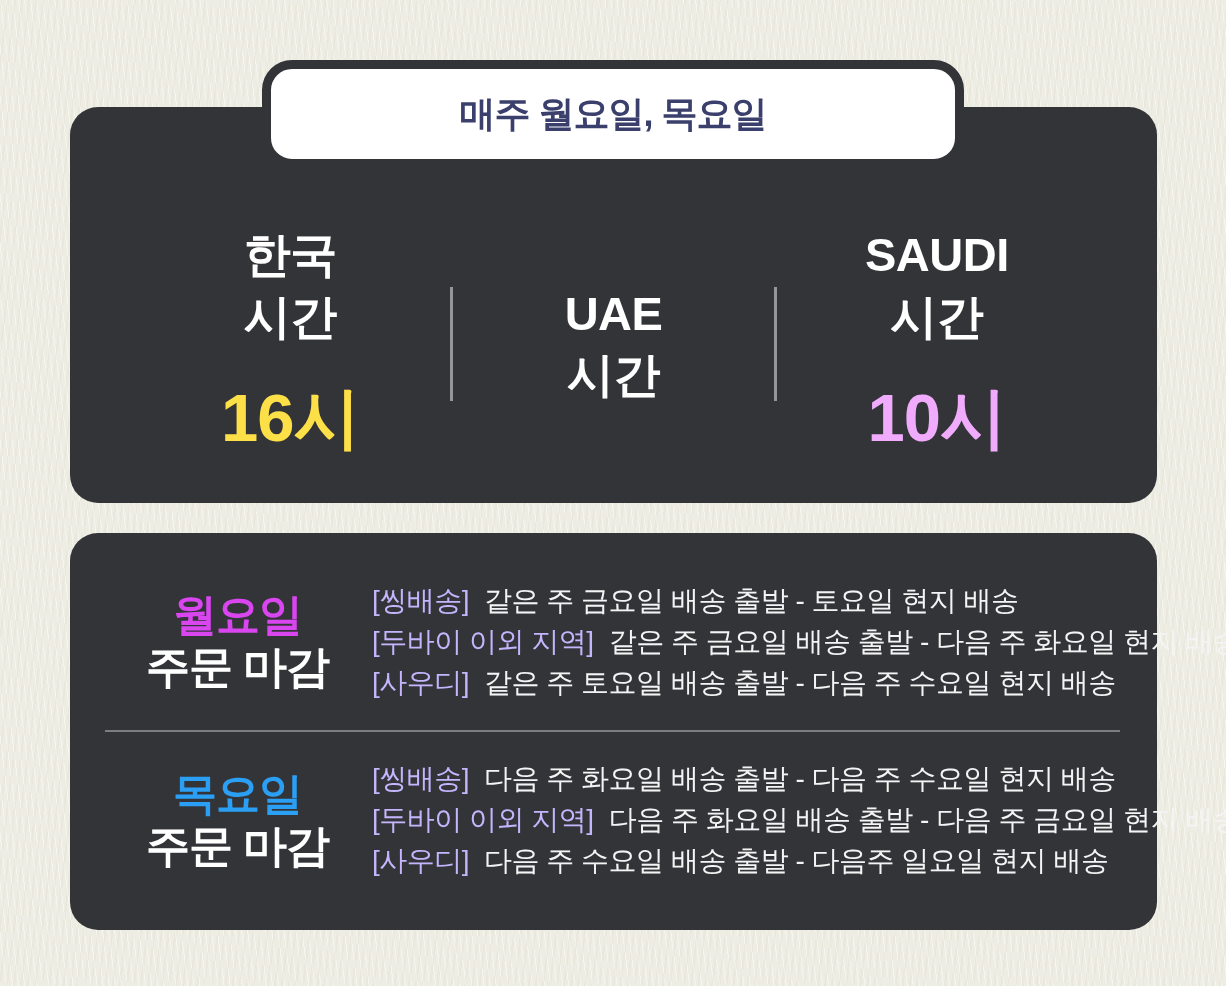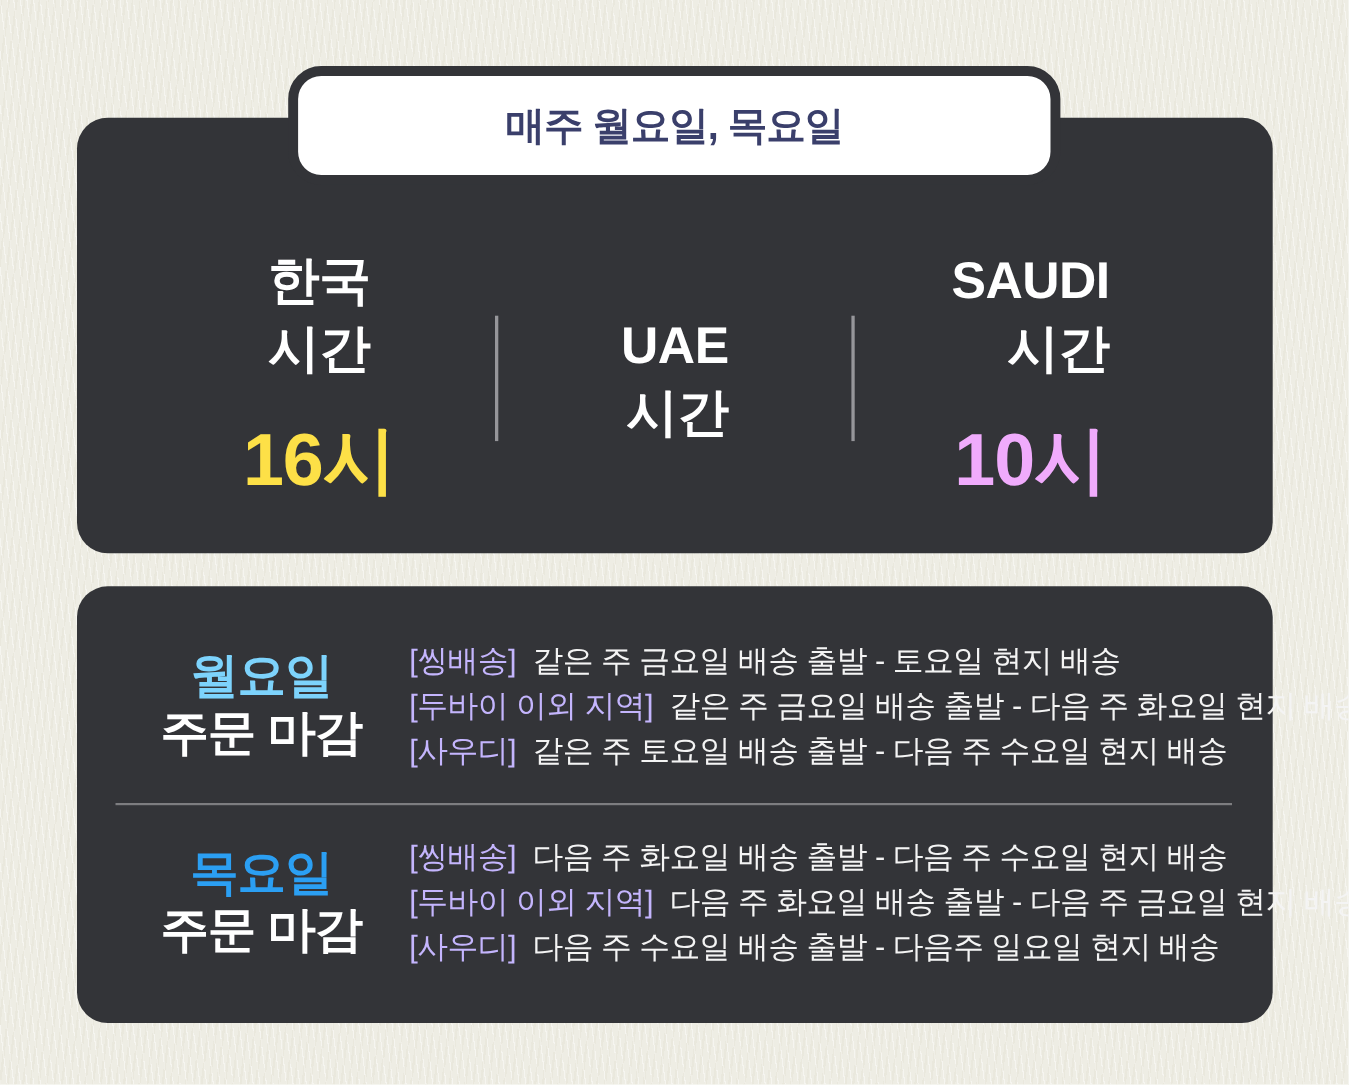--- a/index.html
+++ b/index.html
@@ -58,21 +58,21 @@
     align-items: center;
     justify-content: space-between;
     height: 100%;
     padding: 78px 60px 0 60px;
   }
   .tz-col {
     flex: 1;
     display: flex;
     flex-direction: column;
     align-items: center;
-    text-align: right;
+    text-align: center;
   }
   .tz-region {
     color: #ffffff;
     font-size: 47px;
     font-weight: bold;
     line-height: 1.3;
     letter-spacing: -0.5px;
   }
   .tz-time {
     margin-top: 26px;
@@ -166,21 +166,21 @@
         <div class="tz-time" style="color: #f0abfc;">10시</div>
       </div>
 
     </div>
   </div>
 
   <div class="card card-bottom">
 
     <div class="schedule-row">
       <div class="day-col">
-        <span class="day-name" style="color: #7dd3fc;">월요일</span>
+        <span class="day-name" style="color: #d946ef;">월요일</span>
         <span class="day-subtitle">주문 마감</span>
       </div>
       <div class="detail-col">
         <div class="entry">
           <span class="entry-tag">[씽배송]</span><span>같은 주 금요일 배송 출발 - 토요일 현지 배송</span>
         </div>
         <div class="entry">
           <span class="entry-tag">[두바이 이외 지역]</span><span>같은 주 금요일 배송 출발 - 다음 주 화요일 현지 배송</span>
         </div>
         <div class="entry">

